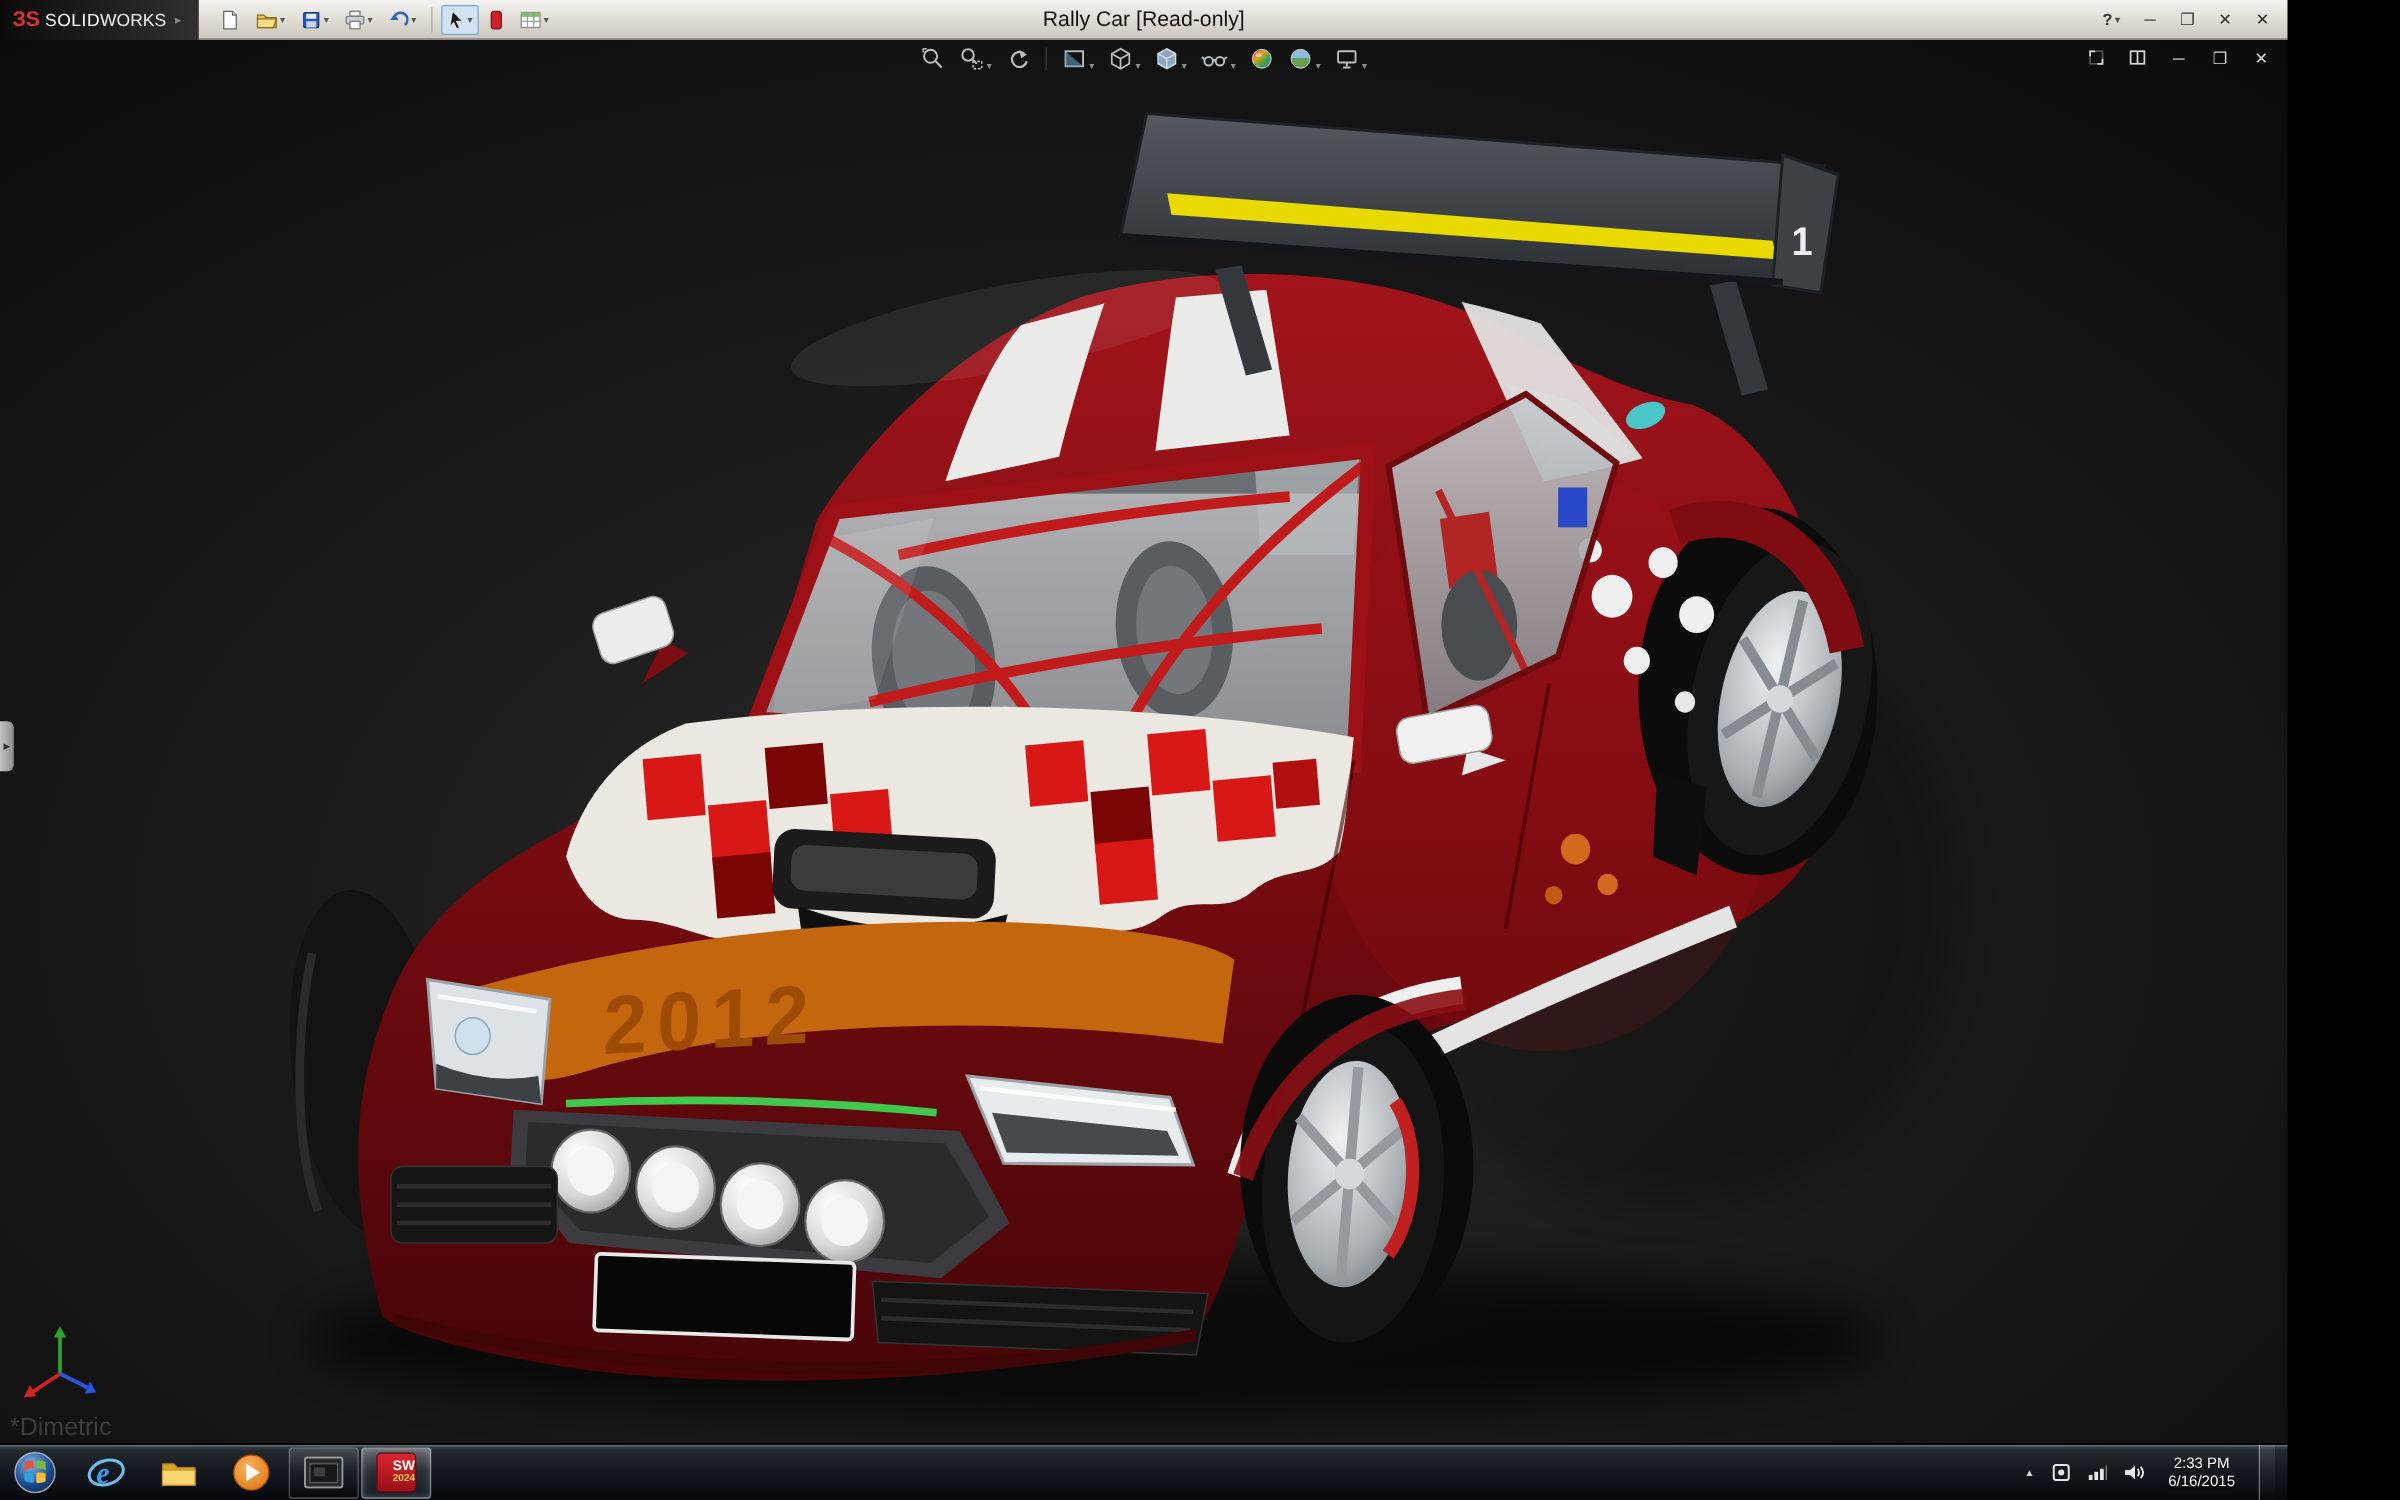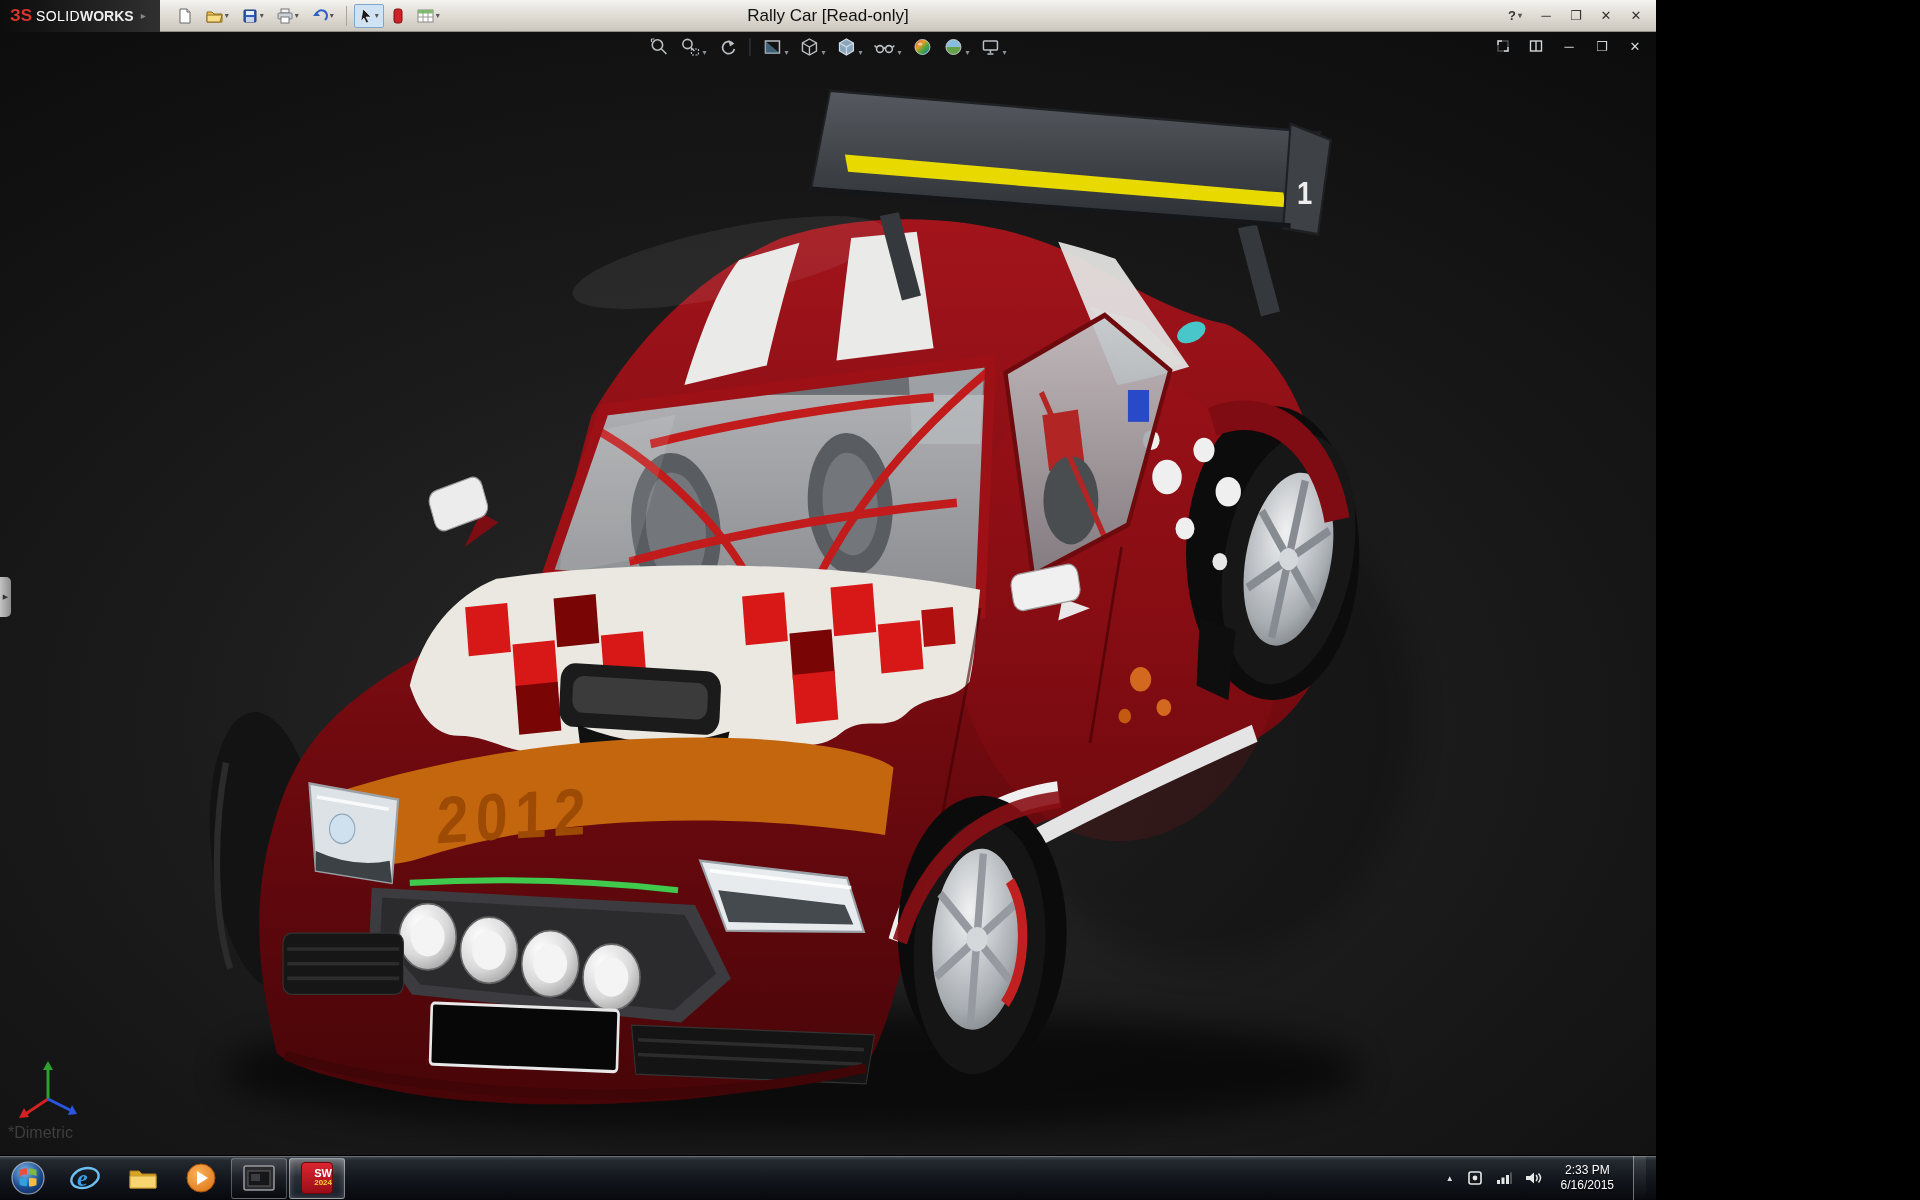--- a/index.html
+++ b/index.html
@@ -1,26 +1,26 @@
 <!DOCTYPE html>
 <html><head>
 <meta charset="utf-8">
 <style>
   *{margin:0;padding:0;box-sizing:border-box;user-select:none}
   html,body{width:1920px;height:1200px;overflow:hidden;background:#000}
-  .screen{position:relative;width:1656px;height:1200px;font-family:"Liberation Sans",sans-serif}
+  .screen{position:relative;width:1830px;height:1200px;font-family:"Liberation Sans",sans-serif}
 
   
   .titlebar{position:absolute;top:0;left:0;right:0;height:32px;z-index:30;display:flex;align-items:center;
     background:linear-gradient(#f4f3f0,#dcd8d0 60%,#cbc7bf);border-bottom:1px solid #8f8d88}
   .brand{height:32px;display:flex;align-items:center;gap:4px;padding:0 14px 0 10px;color:#fff;font-size:14px;
     background:linear-gradient(90deg,#0c0c0c,#303030)}
   .brand .mark{color:#d8362c;font-weight:bold;font-size:17px}
   .brand .solid{font-weight:normal;letter-spacing:.4px}
-  .brand .works{font-weight:bold;opacity:.92}
+  .brand .works{font-weight:normal;opacity:.92}
   .brand-arrow{color:#888;font-size:10px;margin-left:3px}
   .tb-tools{display:flex;align-items:center;gap:3px;padding-left:12px}
   .tool{display:flex;align-items:center;gap:2px;padding:3px 4px;border-radius:2px;border:1px solid transparent}
   .tool.pressed{background:#cfe3f5;border:1px solid #7da7cc}
   .caret{font-size:8px;color:#555;line-height:8px}
   .tb-sep{width:1px;height:20px;background:#aaa69e;margin:0 4px}
   .tb-title{position:absolute;left:50%;transform:translateX(-50%);font-size:17px;color:#111}
   .tb-right{margin-left:auto;display:flex;align-items:center;gap:6px;padding-right:8px}
   .helpbtn{display:flex;align-items:center;gap:2px;font-size:13px;font-weight:bold;color:#333;padding:0 6px}
   .winbtn{width:24px;height:22px;display:flex;align-items:center;justify-content:center;font-size:13px;color:#333}
@@ -31,21 +31,21 @@
   .car-svg{position:absolute;inset:0;width:100%;height:100%}
   .hud{position:absolute;top:4px;left:50%;transform:translateX(-50%);display:flex;align-items:center;gap:9px;z-index:6;opacity:.95}
   .hitem{display:flex;align-items:flex-end;gap:2px;padding:1px}
   .hud .caret{color:#8f979e}
   .hud-sep{width:1px;height:18px;background:#3d4248;margin:0 2px}
   .vp-controls{position:absolute;top:5px;right:12px;display:flex;gap:15px;z-index:6}
   .vbtn{color:#d2d6d9;font-size:13px;width:18px;height:18px;display:flex;align-items:center;justify-content:center}
   .edge-tab{position:absolute;left:0;top:545px;width:11px;height:40px;border-radius:0 5px 5px 0;z-index:5;
     background:linear-gradient(90deg,#c2c2c2,#8d8d8d);display:flex;align-items:center;justify-content:center;color:#333;font-size:7px}
   .triad{position:absolute;left:16px;bottom:30px;z-index:5}
-  .orient-label{position:absolute;left:8px;bottom:13px;font-size:16px;color:#3e3e3e;z-index:5}
+  .orient-label{position:absolute;left:8px;bottom:1px;font-size:20px;color:#3e3e3e;z-index:5}
 
   
   .taskbar{position:absolute;left:0;right:0;bottom:0;height:45px;z-index:40;display:flex;align-items:center;
     background:linear-gradient(#454c54 0%,#242930 10%,#151920 45%,#06080c 100%);border-top:1px solid #000;box-shadow:inset 0 1px 0 rgba(255,255,255,.22)}
   .start{width:56px;height:45px;display:flex;align-items:center;justify-content:center}
   .tb-app{width:56px;height:41px;margin:2px 1px;display:flex;align-items:center;justify-content:center;border-radius:3px;border:1px solid transparent}
   .tb-app.framed{border:1px solid rgba(255,255,255,.28);
     background:linear-gradient(rgba(255,255,255,.15),rgba(255,255,255,.04) 45%,rgba(255,255,255,0))}
   .tb-app.active{border:1px solid rgba(255,255,255,.45);
     background:linear-gradient(rgba(255,255,255,.30),rgba(255,255,255,.10) 45%,rgba(110,150,200,.14));box-shadow:inset 0 0 6px rgba(255,255,255,.25)}

